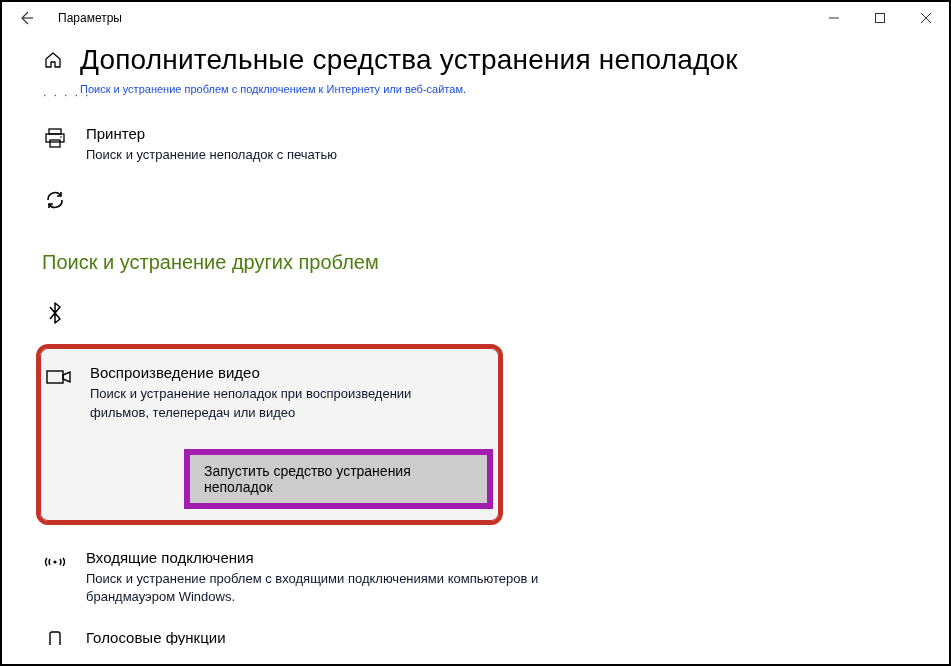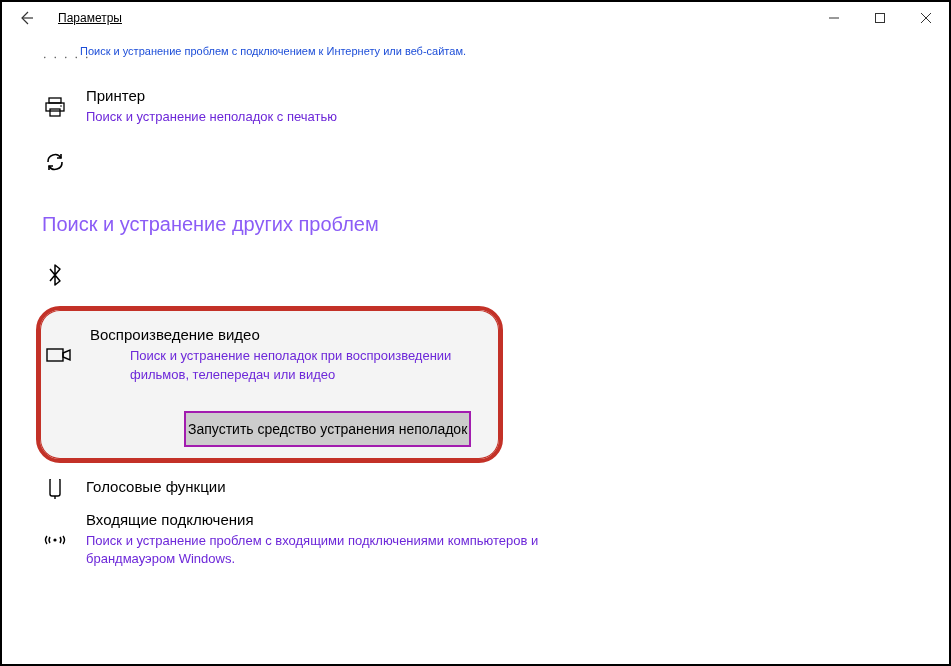--- a/index.html
+++ b/index.html
@@ -21,21 +21,21 @@
     font-size: 12px;
     color: #000;
   }
   .titlebar .back {
     width: 32px; height: 32px;
     display:flex; align-items:center; justify-content:center;
     cursor:pointer;
     font-size:16px;
     color:#333;
   }
-  .titlebar .title { margin-left: 16px; text-decoration: underline; }
+  .titlebar .title { margin-left: 16px; }
   .win-controls {
     position:absolute;
     top:0; right:0;
     display:flex;
   }
   .win-controls div {
     width:46px; height:32px;
     display:flex; align-items:center; justify-content:center;
     font-size:12px; color:#333;
     cursor:pointer;
@@ -62,71 +62,71 @@
   .search-dots {
     font-size: 11px;
     letter-spacing: 5px;
     color:#555;
     width:22px;
     text-align:center;
     margin-top:2px;
   }
   .item {
     display:flex;
-    align-items:center;
+    align-items:flex-start;
     gap: 18px;
     padding: 6px 0 14px 0;
   }
   .item .icon {
     width: 26px;
     min-width:26px;
     height: 26px;
     display:flex;
     align-items:center;
     justify-content:center;
     color:#000;
     margin-top:2px;
   }
   .item .texts .t-title {
     font-size: 15px;
     color:#000;
     line-height:1.4;
   }
   .item .texts .t-desc {
     font-size: 13px;
-    color:#6d28d9;
+    color:#0f172a;
     line-height:1.45;
     max-width: 480px;
     margin-top:2px;
   }
   .section-h {
     font-size: 20px;
     font-weight: 400;
     margin: 24px 0 18px 0;
-    color:#8b5cf6;
+    color:#4d7c0f;
   }
   .highlight-box {
     border: 4px solid #c33127;
-    border-radius: 24px;
+    border-radius: 12px;
     padding: 14px 6px 12px 2px;
     background: #f4f4f4;
     width: 467px;
     margin-left: -6px;
     margin-top: 4px;
     margin-bottom: 16px;
     box-shadow: 0 0 0 1px #c33127 inset;
   }
   .highlight-box .item { padding: 0 0 0 4px; }
   .run-btn {
     display:inline-block;
     background:#cccccc;
-    border:2px solid #a21caf;
+    border:6px solid #a21caf;
     font-size:14px;
     color:#000;
-    padding: 8px 2px;
+    padding: 8px 14px;
     margin-left: 142px;
     margin-top: 26px;
     cursor:pointer;
   }
   .truncated { overflow:hidden; }
   svg { display:block; }
 </style>
 </head>
 <body>
 
@@ -153,20 +153,28 @@
   <div>
       <svg width="10" height="10">
         <line x1="0" y1="0" x2="10" y2="10" stroke="#333" stroke-width="1"></line>
         <line x1="10" y1="0" x2="0" y2="10" stroke="#333" stroke-width="1"></line>
       </svg>
     </div>
 </div>
 
 <div class="content">
 
+  <div class="header-row">
+    <div class="home-icon">
+      <svg width="20" height="20" viewBox="0 0 20 20">
+          <path d="M3 9 L10 3 L17 9 V17 H12 V12 H8 V17 H3 Z" stroke="#000" stroke-width="1.3" fill="none" stroke-linejoin="round"></path>
+        </svg>
+    </div>
+    <h1 class="page-title">Дополнительные средства устранения неполадок</h1>
+  </div>
 
   <div style="display:flex; gap:16px;">
     <div class="search-dots">․․․․․</div>
     <div class="texts" style="flex:1;">
       <div class="t-desc" style="font-size:11px;color:#1d4ed8;max-width:480px;line-height:1.45;">Поиск и устранение проблем с подключением к Интернету или веб-сайтам.</div>
     </div>
   </div>
 
   <div class="item" style="margin-top:18px;">
     <div class="icon">
@@ -207,47 +215,47 @@
   <div class="highlight-box">
     <div class="item">
       <div class="icon">
         <svg width="26" height="20" viewBox="0 0 26 20">
             <rect x="1" y="4" width="16" height="12" stroke="#000" fill="none" stroke-width="1.4"></rect>
             <path d="M17 8 L24 5 L24 15 L17 12 Z" stroke="#000" fill="none" stroke-width="1.4"></path>
           </svg>
       </div>
       <div class="texts">
         <div class="t-title">Воспроизведение видео</div>
-        <div class="t-desc" style="max-width:360px;margin-left:40px;">Поиск и устранение неполадок при воспроизведении фильмов, телепередач или видео</div>
+        <div class="t-desc" style="max-width:360px;">Поиск и устранение неполадок при воспроизведении фильмов, телепередач или видео</div>
       </div>
     </div>
     <div class="run-btn">Запустить средство устранения неполадок</div>
-  </div>
-
-  <div class="item truncated" style="height:24px;">
-    <div class="icon">
-      <svg width="20" height="24" viewBox="0 0 20 24">
-          <rect x="5" y="2" width="10" height="18" rx="2" stroke="#000" fill="none" stroke-width="1.4"></rect>
-          <line x1="10" y1="20" x2="10" y2="23" stroke="#000" stroke-width="1.4"></line>
-        </svg>
-    </div>
-    <div class="texts">
-      <div class="t-title">Голосовые функции</div>
-    </div>
   </div>
 
   <div class="item">
     <div class="icon">
       <svg width="24" height="24" viewBox="0 0 24 24">
         <path d="M4 8 Q1 12 4 16" stroke="#000" fill="none" stroke-width="1.4"></path>
         <path d="M7 9 Q5 12 7 15" stroke="#000" fill="none" stroke-width="1.4"></path>
         <circle cx="12" cy="12" r="1.6" fill="#000"></circle>
         <path d="M17 9 Q19 12 17 15" stroke="#000" fill="none" stroke-width="1.4"></path>
         <path d="M20 8 Q23 12 20 16" stroke="#000" fill="none" stroke-width="1.4"></path>
       </svg>
     </div>
     <div class="texts">
       <div class="t-title">Входящие подключения</div>
       <div class="t-desc">Поиск и устранение проблем с входящими подключениями компьютеров и брандмауэром Windows.</div>
     </div>
   </div>
 
+  <div class="item truncated" style="height:24px;">
+    <div class="icon">
+      <svg width="20" height="24" viewBox="0 0 20 24">
+          <rect x="5" y="2" width="10" height="18" rx="2" stroke="#000" fill="none" stroke-width="1.4"></rect>
+          <line x1="10" y1="20" x2="10" y2="23" stroke="#000" stroke-width="1.4"></line>
+        </svg>
+    </div>
+    <div class="texts">
+      <div class="t-title">Голосовые функции</div>
+    </div>
+  </div>
+
 </div>
 
 </body></html>

